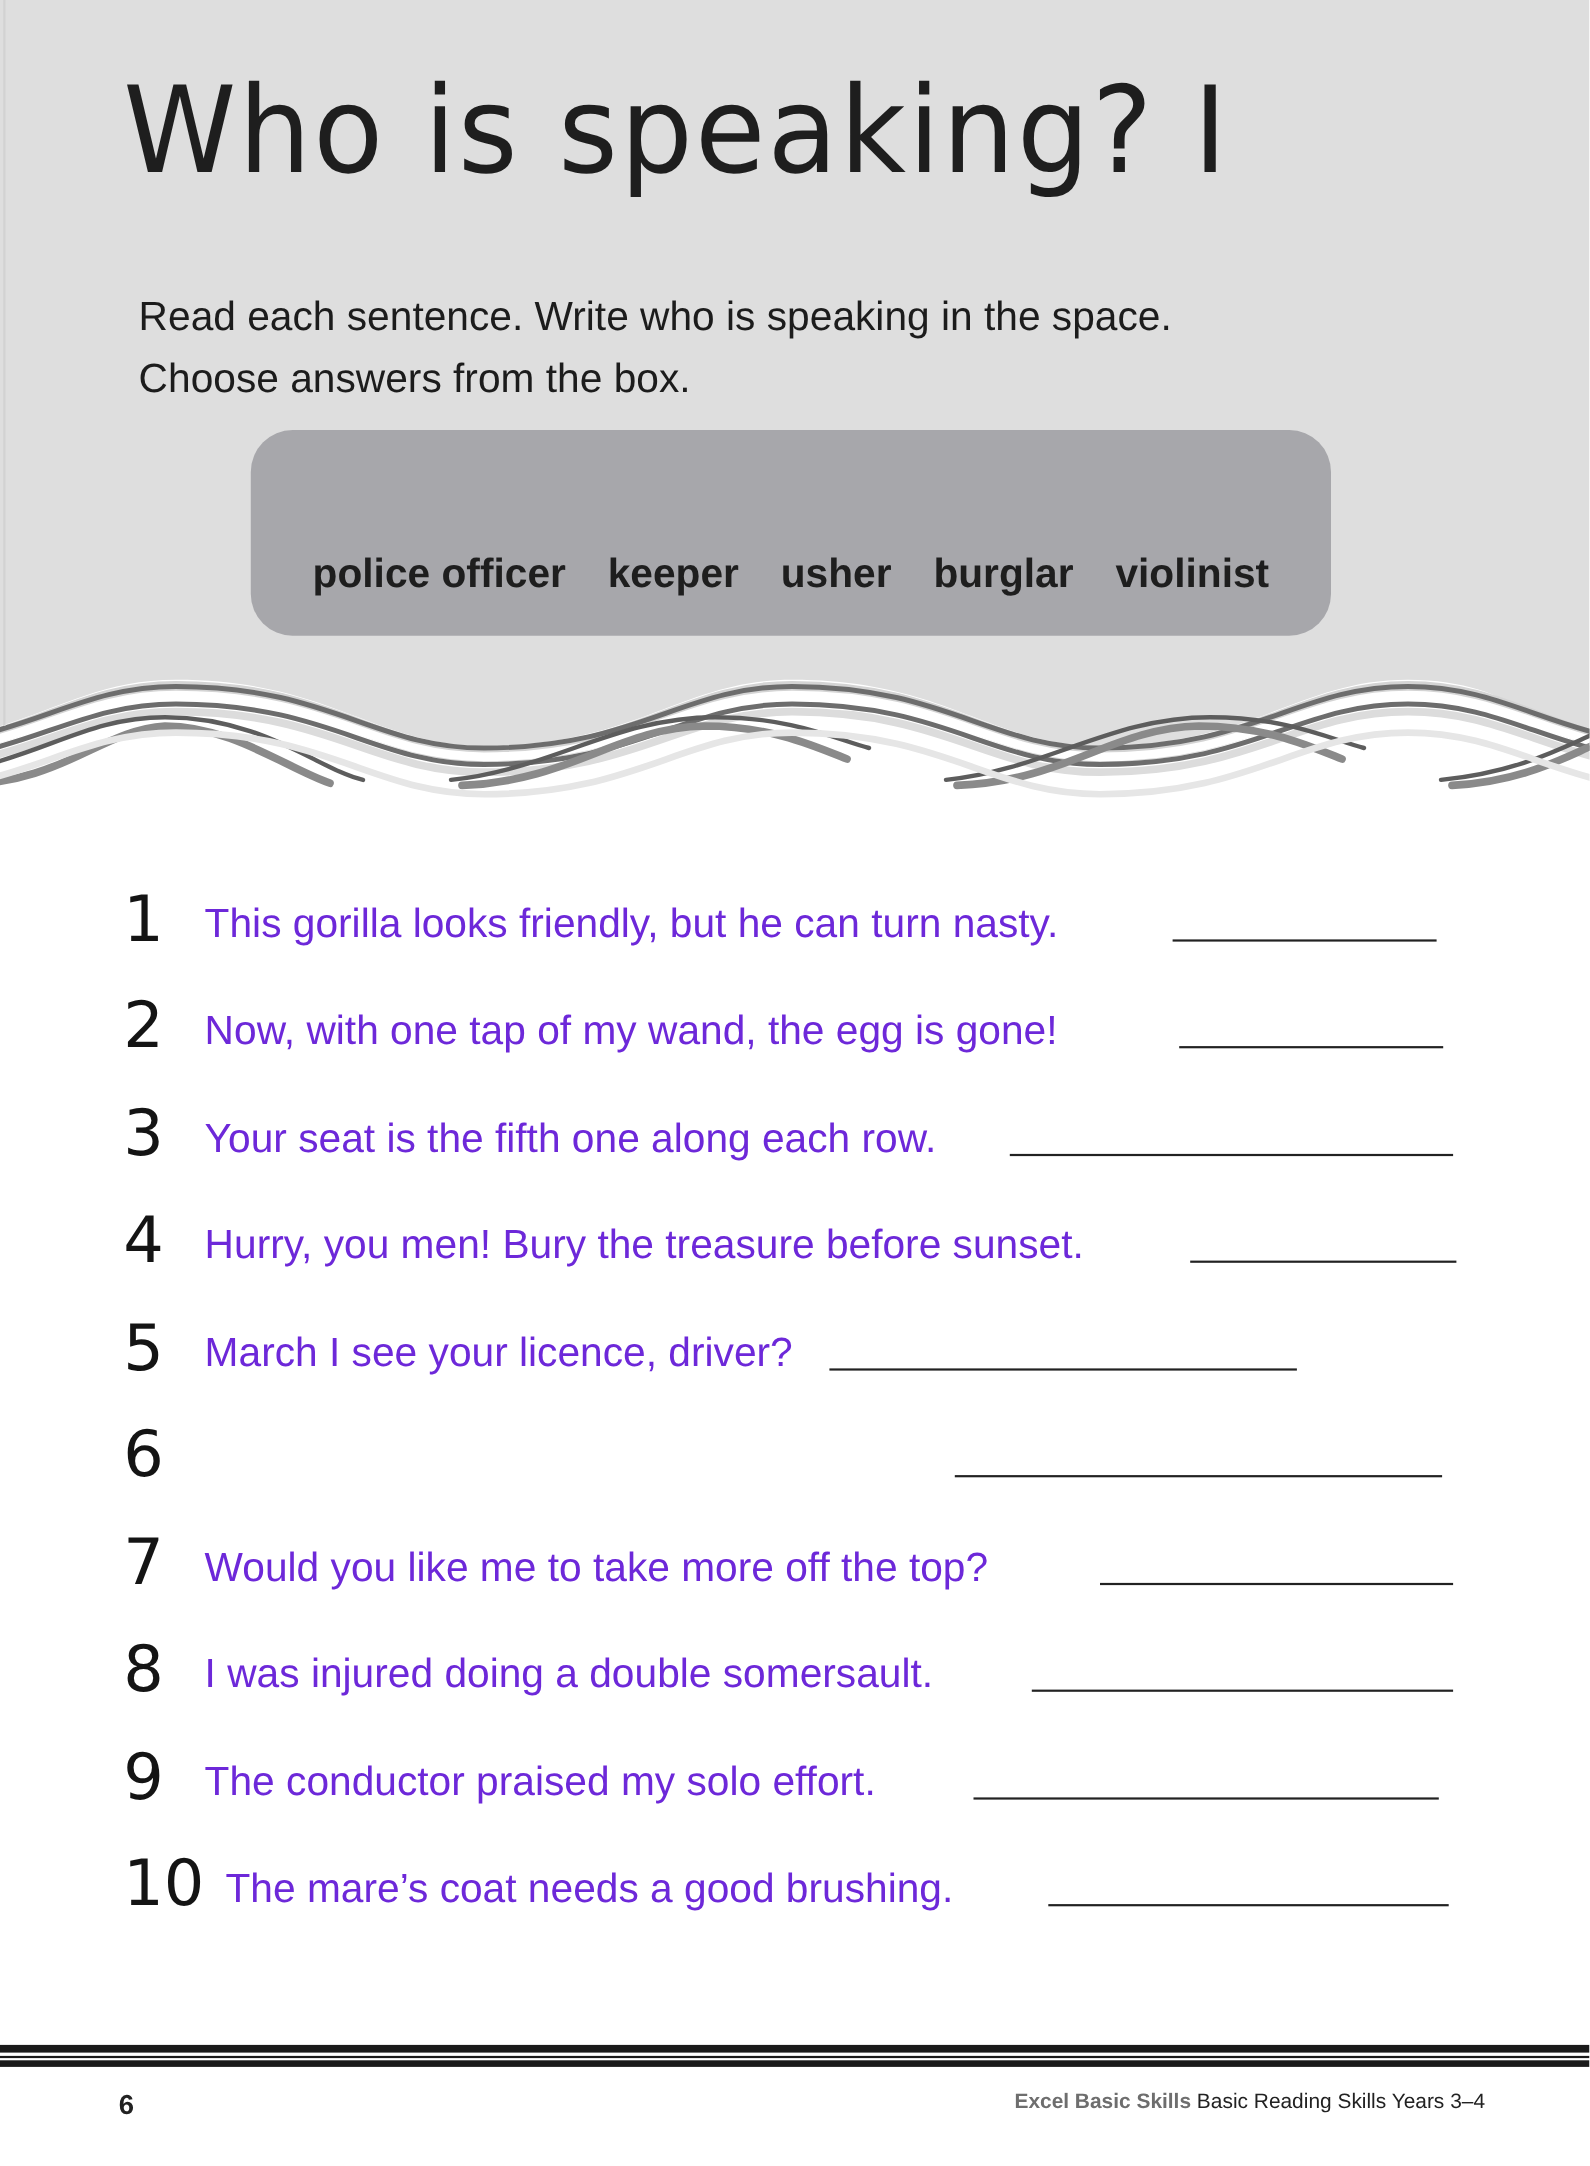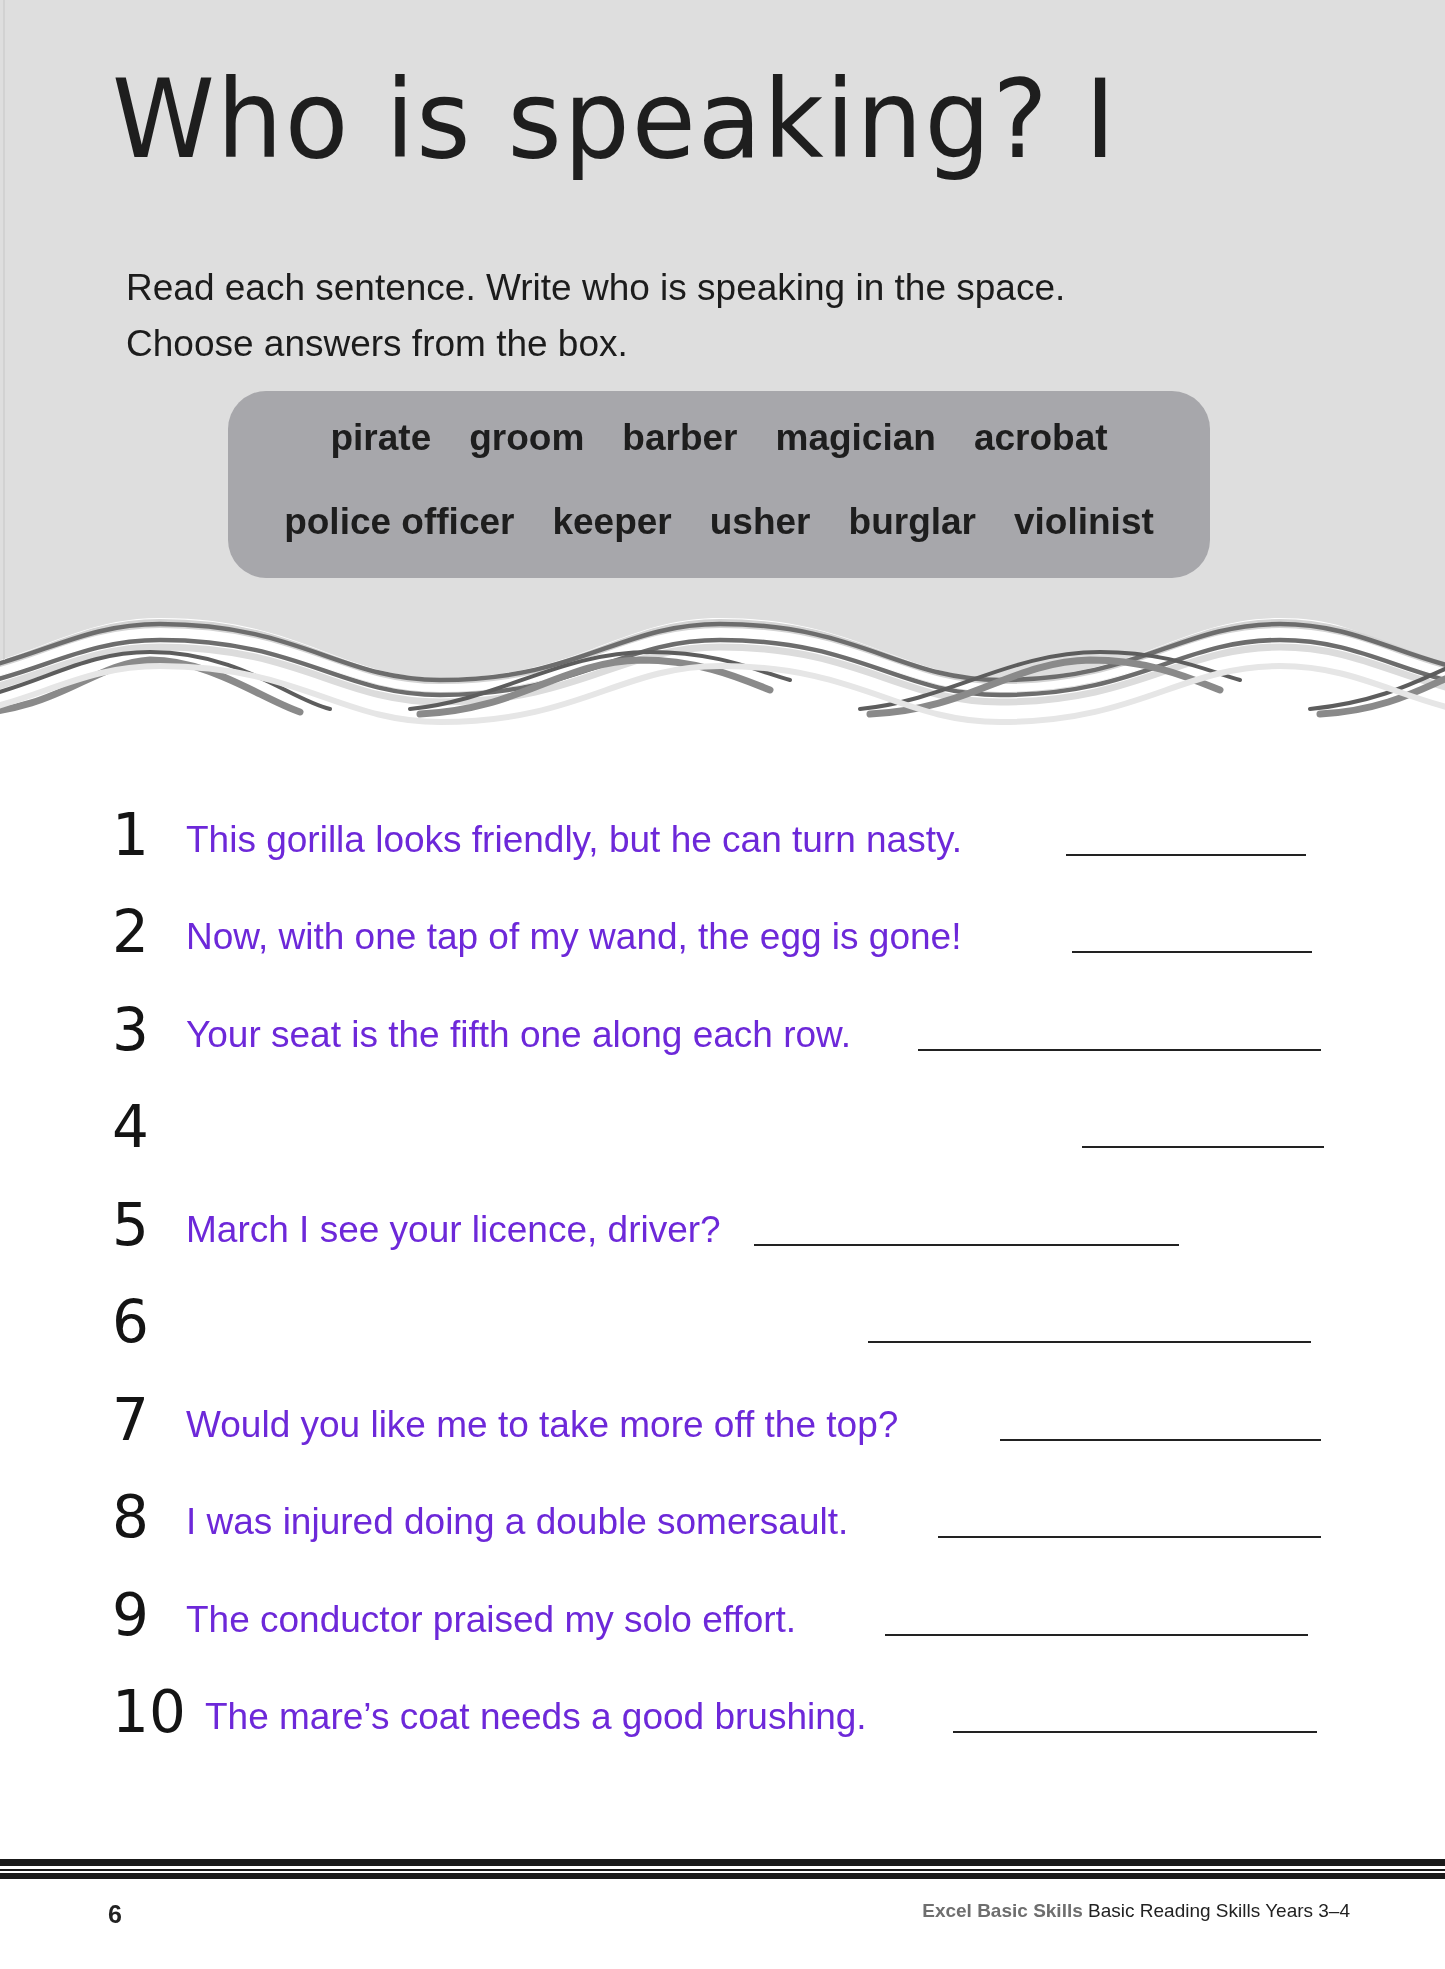--- a/index.html
+++ b/index.html
@@ -97,27 +97,20 @@
 <div class="left-edge"></div>
 
 <h1 class="title">Who is speaking? I</h1>
 
 <div class="instructions">
   <div>Read each sentence. Write who is speaking in the space.</div>
   <div>Choose answers from the box.</div>
 </div>
 
 <div class="word-box">
-  <div class="word-row r1">
-    <span>pirate</span>
-    <span>groom</span>
-    <span>barber</span>
-    <span>magician</span>
-    <span>acrobat</span>
-  </div>
   <div class="word-row r2">
     <span>police officer</span>
     <span>keeper</span>
     <span>usher</span>
     <span>burglar</span>
     <span>violinist</span>
   </div>
 </div>
 
 <div class="items">
@@ -131,20 +124,21 @@
     <span class="sentence" style="left:186px">Now, with one tap of my wand, the egg is gone!</span>
     <span class="blank" style="left:1072px;width:240px"></span>
   </div>
   <div class="item" style="top:979px">
     <span class="num">3</span>
     <span class="sentence" style="left:186px">Your seat is the fifth one along each row.</span>
     <span class="blank" style="left:918px;width:403px"></span>
   </div>
   <div class="item" style="top:1076px">
     <span class="num">4</span>
+    <span class="sentence" style="left:186px">Hurry, you men! Bury the treasure before sunset.</span>
     <span class="blank" style="left:1082px;width:242px"></span>
   </div>
   <div class="item" style="top:1174px">
     <span class="num">5</span>
     <span class="sentence" style="left:186px">March I see your licence, driver?</span>
     <span class="blank" style="left:754px;width:425px"></span>
   </div>
   <div class="item" style="top:1271px">
     <span class="num">6</span>
     <span class="blank" style="left:868px;width:443px"></span>

